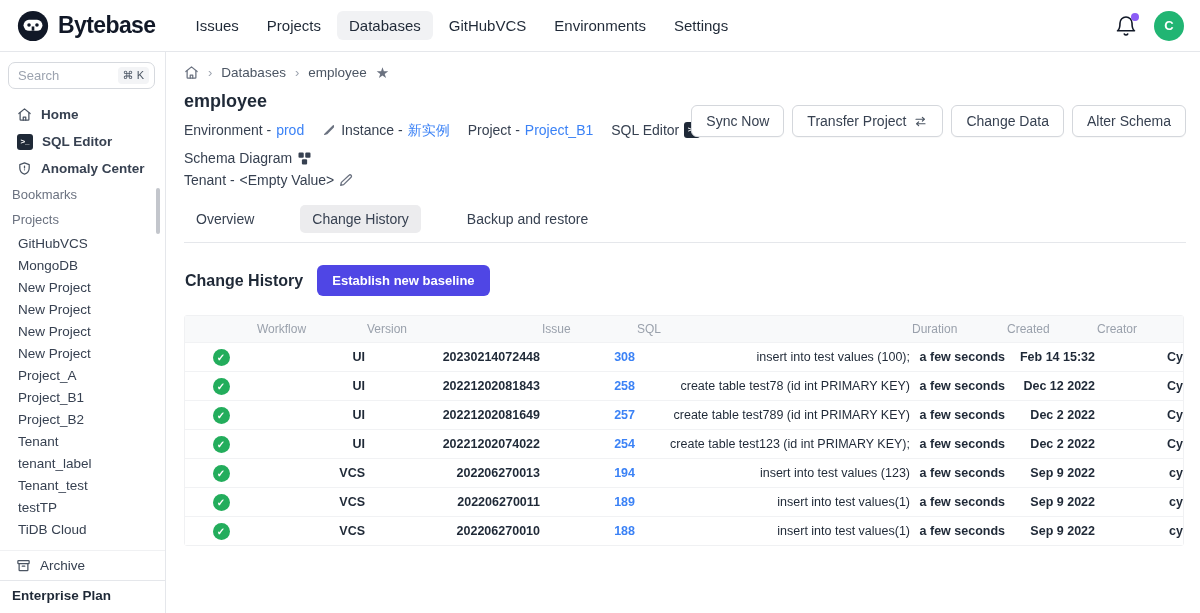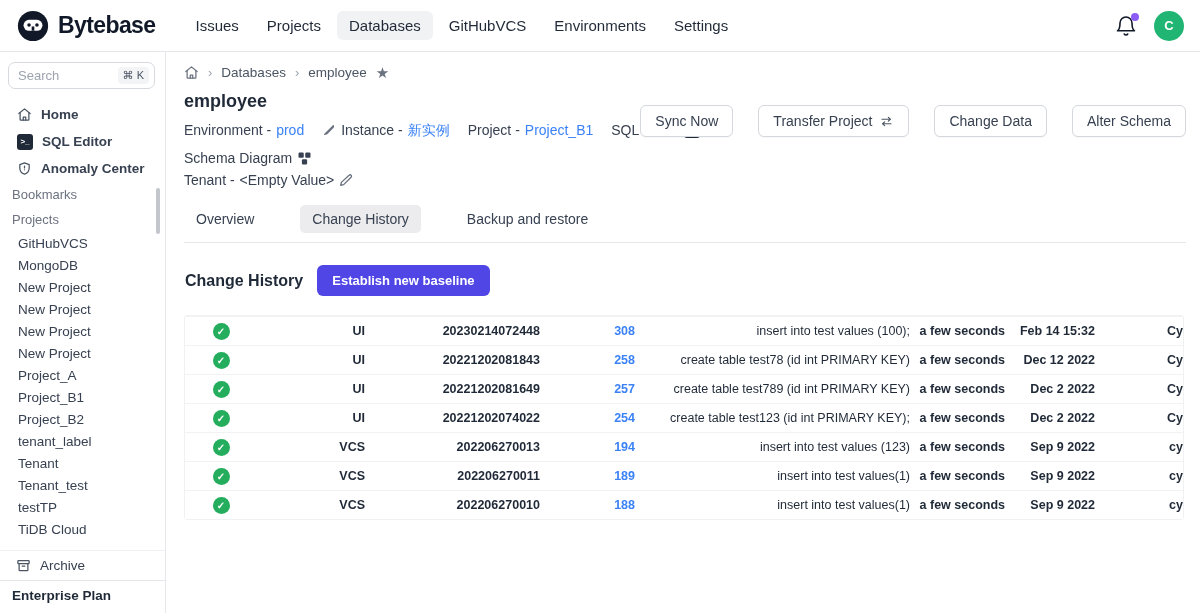--- a/index.html
+++ b/index.html
@@ -56,21 +56,21 @@
   .star { color:#6b7280; font-size:15px; cursor:pointer; line-height:1; }
   .star::before { content:"★"; }
   .page-title { font-size:18px; font-weight:700; color:#1f2937; margin-top:11px; }
   .meta { margin-top:7px; font-size:14px; color:#374151; line-height:22px; max-width:600px; }
   .meta-row { display:flex; align-items:center; gap:6px; flex-wrap:wrap; }
   .meta-group { display:flex; align-items:center; gap:5px; margin-right:12px; }
   .link { color:var(--link,#3b82f6); cursor:pointer; text-decoration:none; }
   .term-icon { width:16px; height:16px; background:#1f2937; border-radius:3px; color:#fff;
     display:inline-flex; align-items:center; justify-content:center; font-size:8px; font-weight:700; }
   .term-icon::after { content:">_"; }
-  .actions { position:absolute; top:53px; right:14px; display:flex; gap:25px; }
+  .actions { position:absolute; top:53px; right:14px; display:flex; gap:8px; }
   .btn { background:#fff; border:1px solid #d4d7dc; border-radius:6px; padding:7px 14px;
     font-size:14px; color:#374151; font-family:"Liberation Sans", sans-serif; cursor:pointer;
     display:flex; align-items:center; gap:7px; box-shadow:0 1px 1px rgba(0,0,0,0.03); }
 
   .tabs { display:flex; align-items:center; gap:34px; margin-top:14px; border-bottom:1px solid #e5e7eb;
     padding-bottom:9px; margin-right:0; }
   .tab { font-size:14px; color:#374151; cursor:pointer; padding:6px 12px; border-radius:5px; }
   .tab.active { background:#ececee; }
 
   .section-head { display:flex; align-items:center; gap:14px; margin-top:22px; padding-left:1px; }
@@ -169,22 +169,22 @@
 
     <div class="proj-item">GitHubVCS</div>
     <div class="proj-item">MongoDB</div>
     <div class="proj-item">New Project</div>
     <div class="proj-item">New Project</div>
     <div class="proj-item">New Project</div>
     <div class="proj-item">New Project</div>
     <div class="proj-item">Project_A</div>
     <div class="proj-item">Project_B1</div>
     <div class="proj-item">Project_B2</div>
+    <div class="proj-item">Tenant</div>
     <div class="proj-item">tenant_label</div>
-    <div class="proj-item">Tenant</div>
     <div class="proj-item">Tenant_test</div>
     <div class="proj-item">testTP</div>
     <div class="proj-item">TiDB Cloud</div>
 
     <div class="side-bottom">
       <div class="archive-row">
         <span>
           <svg class="icn" width="15" height="15" viewBox="0 0 24 24" fill="none" stroke="#4b5563" stroke-width="2" stroke-linecap="round" stroke-linejoin="round">
             <rect x="3" y="4" width="18" height="5" rx="1"></rect>
               <path d="M5 9v10a1 1 0 0 0 1 1h12a1 1 0 0 0 1-1V9"></path>
@@ -293,20 +293,30 @@
       <span class="tab active">Change History</span>
       <span class="tab">Backup and restore</span>
     </div>
 
     <div class="section-head">
       <span class="section-title">Change History</span>
       <button class="btn-primary">Establish new baseline</button>
     </div>
 
     <div class="history-table">
+      <div class="tr thead">
+        <div class="th"></div>
+        <div class="th">Workflow</div>
+        <div class="th">Version</div>
+        <div class="th">Issue</div>
+        <div class="th">SQL</div>
+        <div class="th">Duration</div>
+        <div class="th">Created</div>
+        <div class="th">Creator</div>
+      </div>
 
       <div class="tr row">
         <div class="td status-cell">
             <span class="check"></span>
           </div>
         <div class="td">UI</div>
         <div class="td">20230214072448</div>
         <div class="td td-issue"><a>308</a></div>
         <div class="td td-sql">insert into test values (100);</div>
         <div class="td">a few seconds</div>

